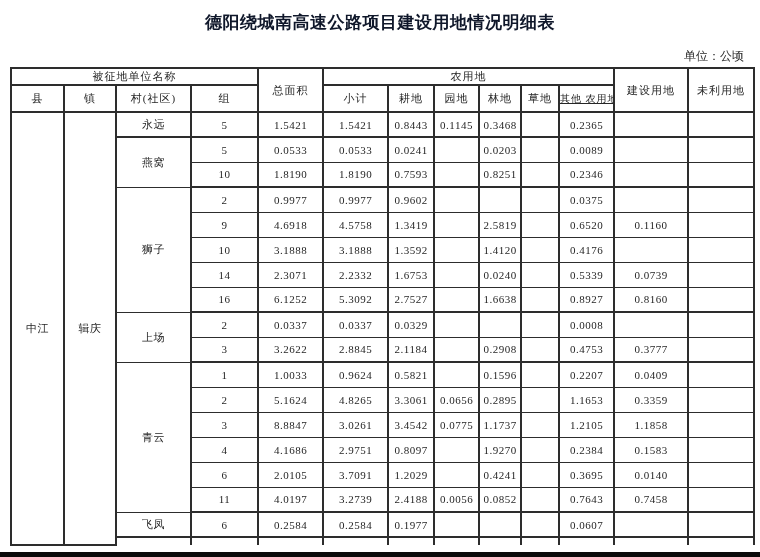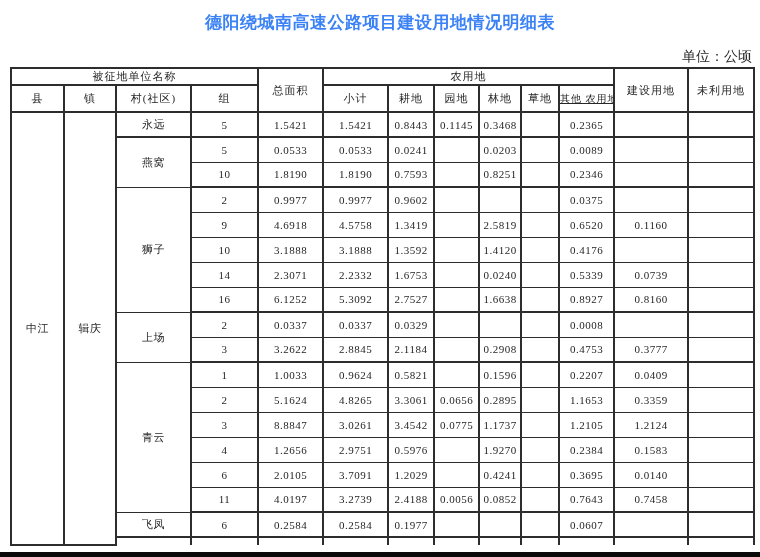--- a/index.html
+++ b/index.html
@@ -12,26 +12,26 @@
     color: #222222;
   }
   .doc-title {
     position: absolute;
     top: 11px; left: 0; width: 760px;
     text-align: center;
     font-family: "Liberation Sans", "DejaVu Sans", sans-serif;
     font-weight: bold;
     font-size: 17px;
     letter-spacing: 0.5px;
-    color: #3b82f6;
+    color: #0f172a;
   }
   .unit-note {
     position: absolute;
-    top: 48px; right: 8px;
-    font-size: 14px;
+    top: 48px; right: 16px;
+    font-size: 12px;
     color: #2a2a2a;
   }
   table.land-table {
     position: absolute;
     top: 67px; left: 10px;
     width: 743px;
     border-collapse: collapse;
     table-layout: fixed;
     font-size: 11px;
     color: #262626;
@@ -271,28 +271,28 @@
       </tr>
       <tr>
         <td>3</td>
         <td>8.8847</td>
         <td>3.0261</td>
         <td>3.4542</td>
         <td>0.0775</td>
         <td>1.1737</td>
         <td></td>
         <td>1.2105</td>
-        <td>1.2124</td>
+        <td>1.1858</td>
         <td></td>
       </tr>
       <tr>
         <td>4</td>
-        <td>1.2656</td>
+        <td>4.1686</td>
         <td>2.9751</td>
-        <td>0.5976</td>
+        <td>0.8097</td>
         <td></td>
         <td>1.9270</td>
         <td></td>
         <td>0.2384</td>
         <td>0.1583</td>
         <td></td>
       </tr>
       <tr>
         <td>6</td>
         <td>2.0105</td>

